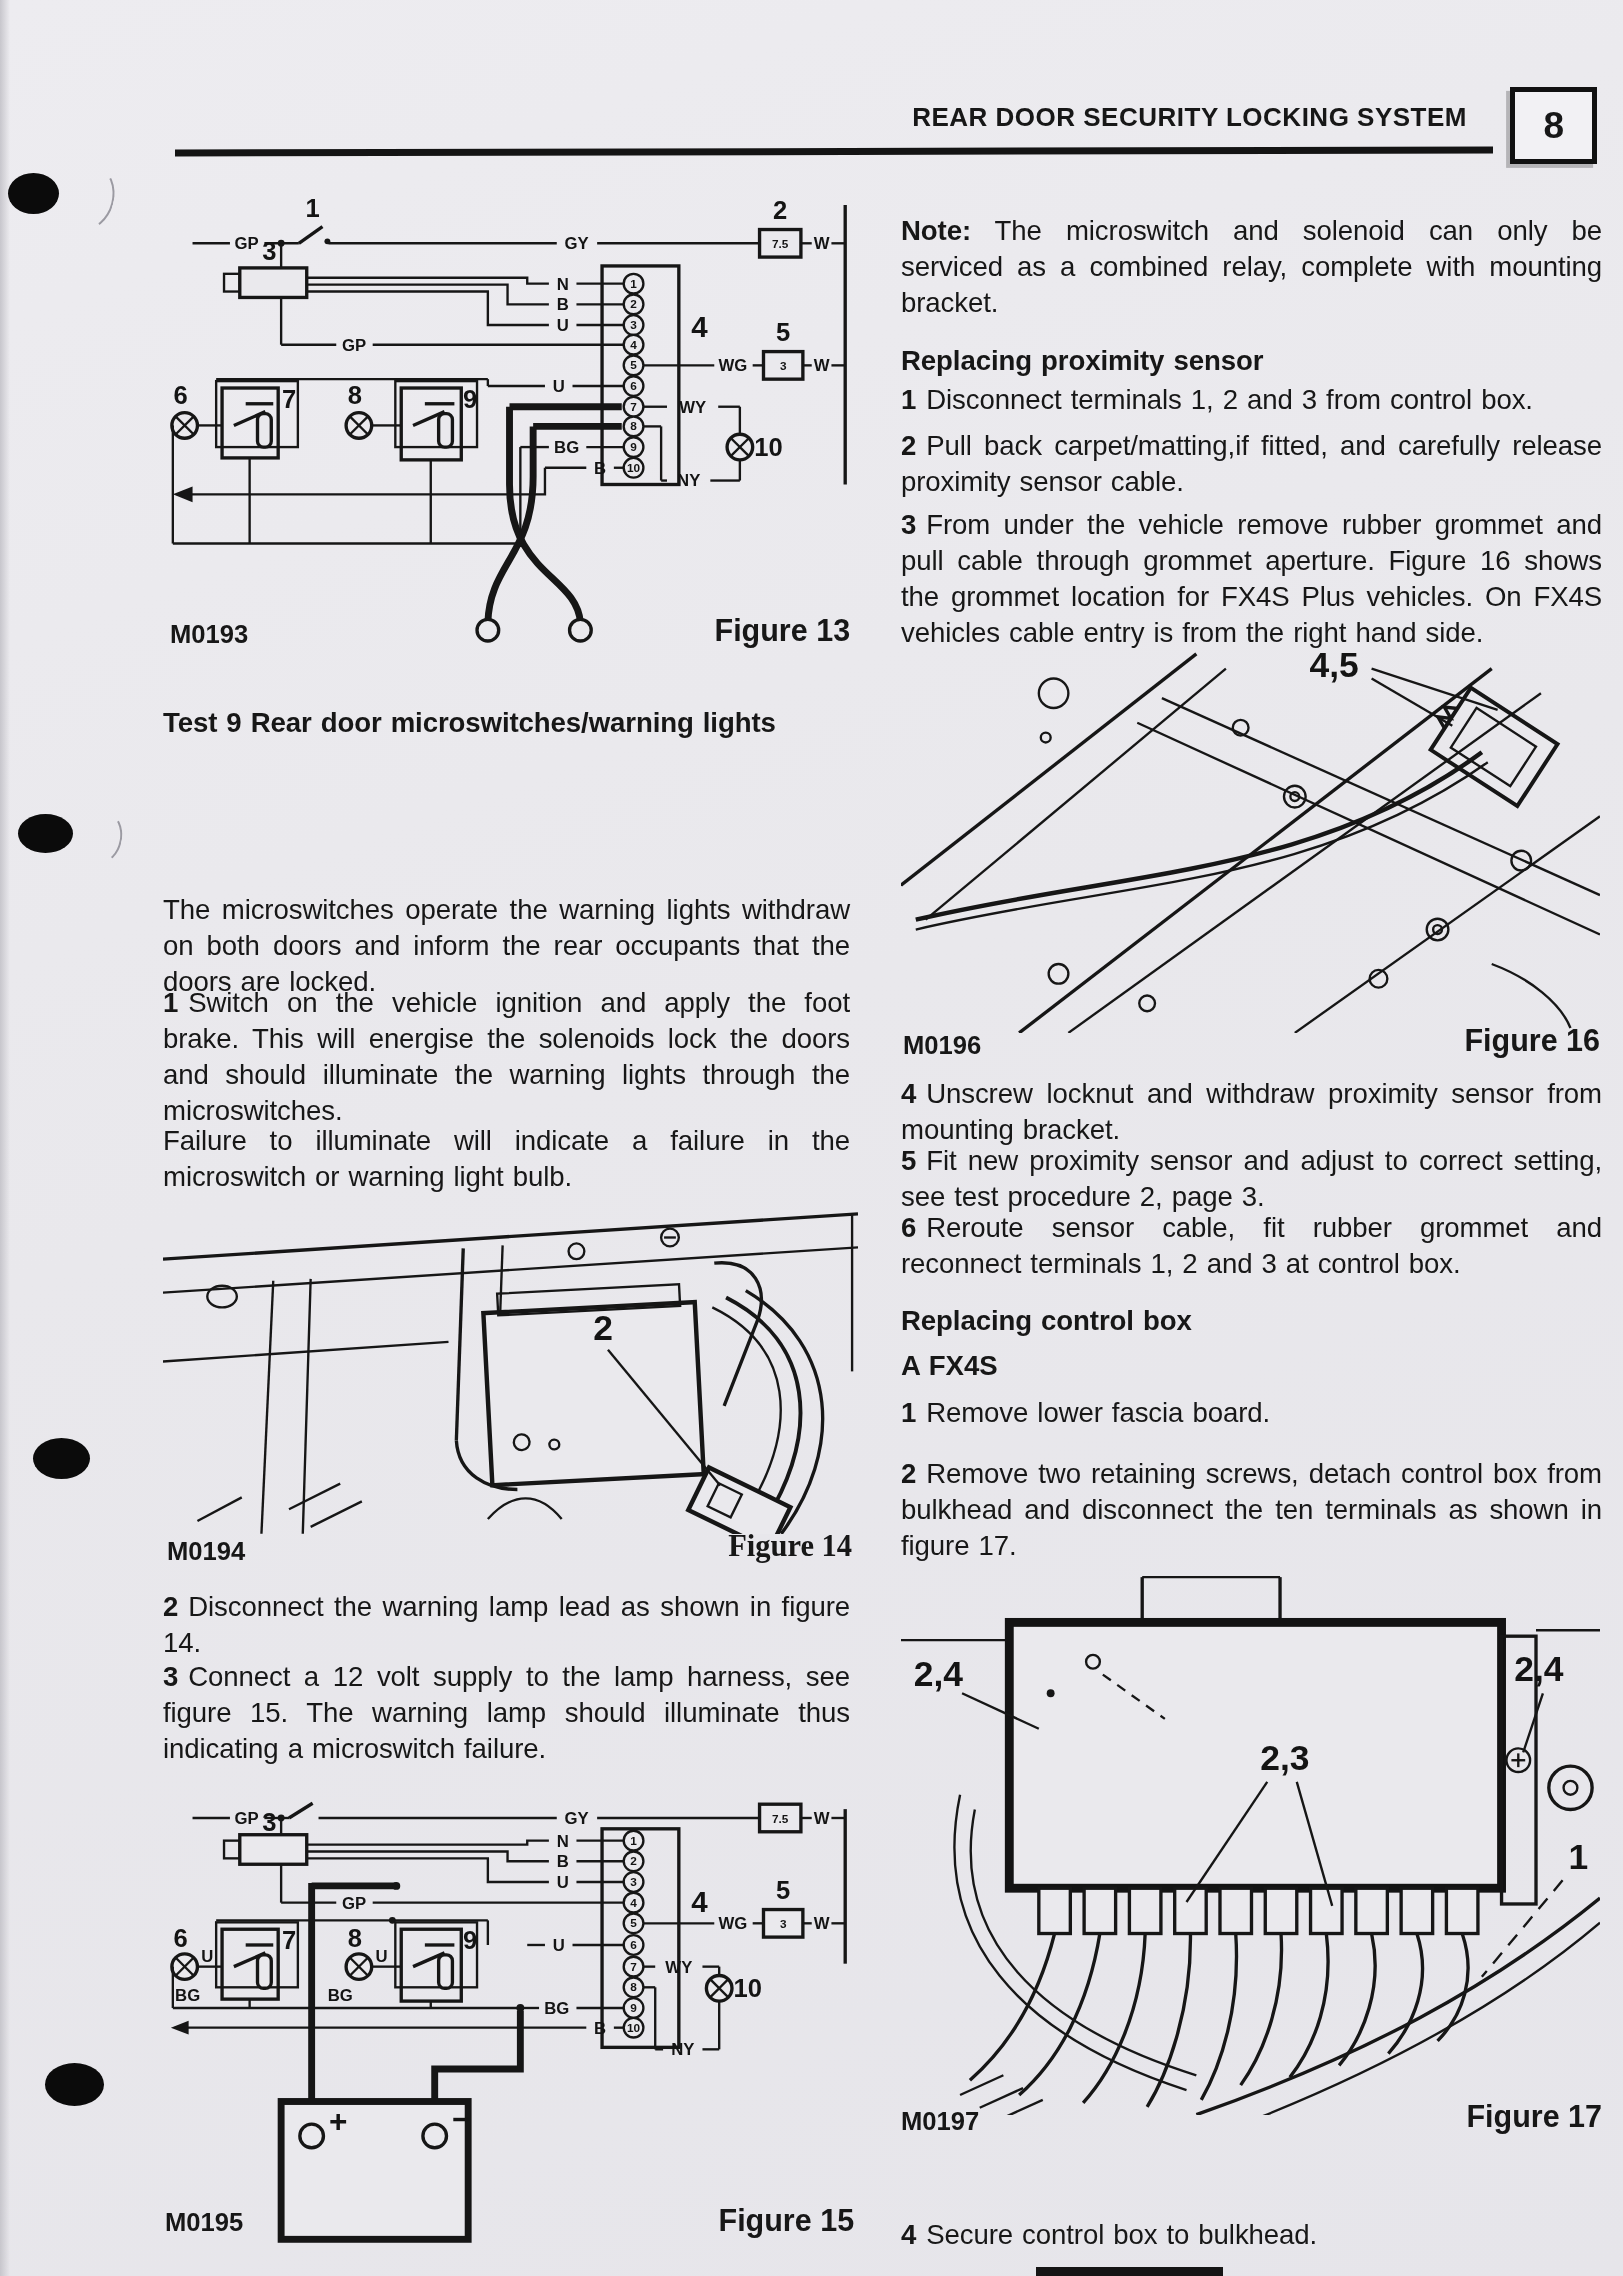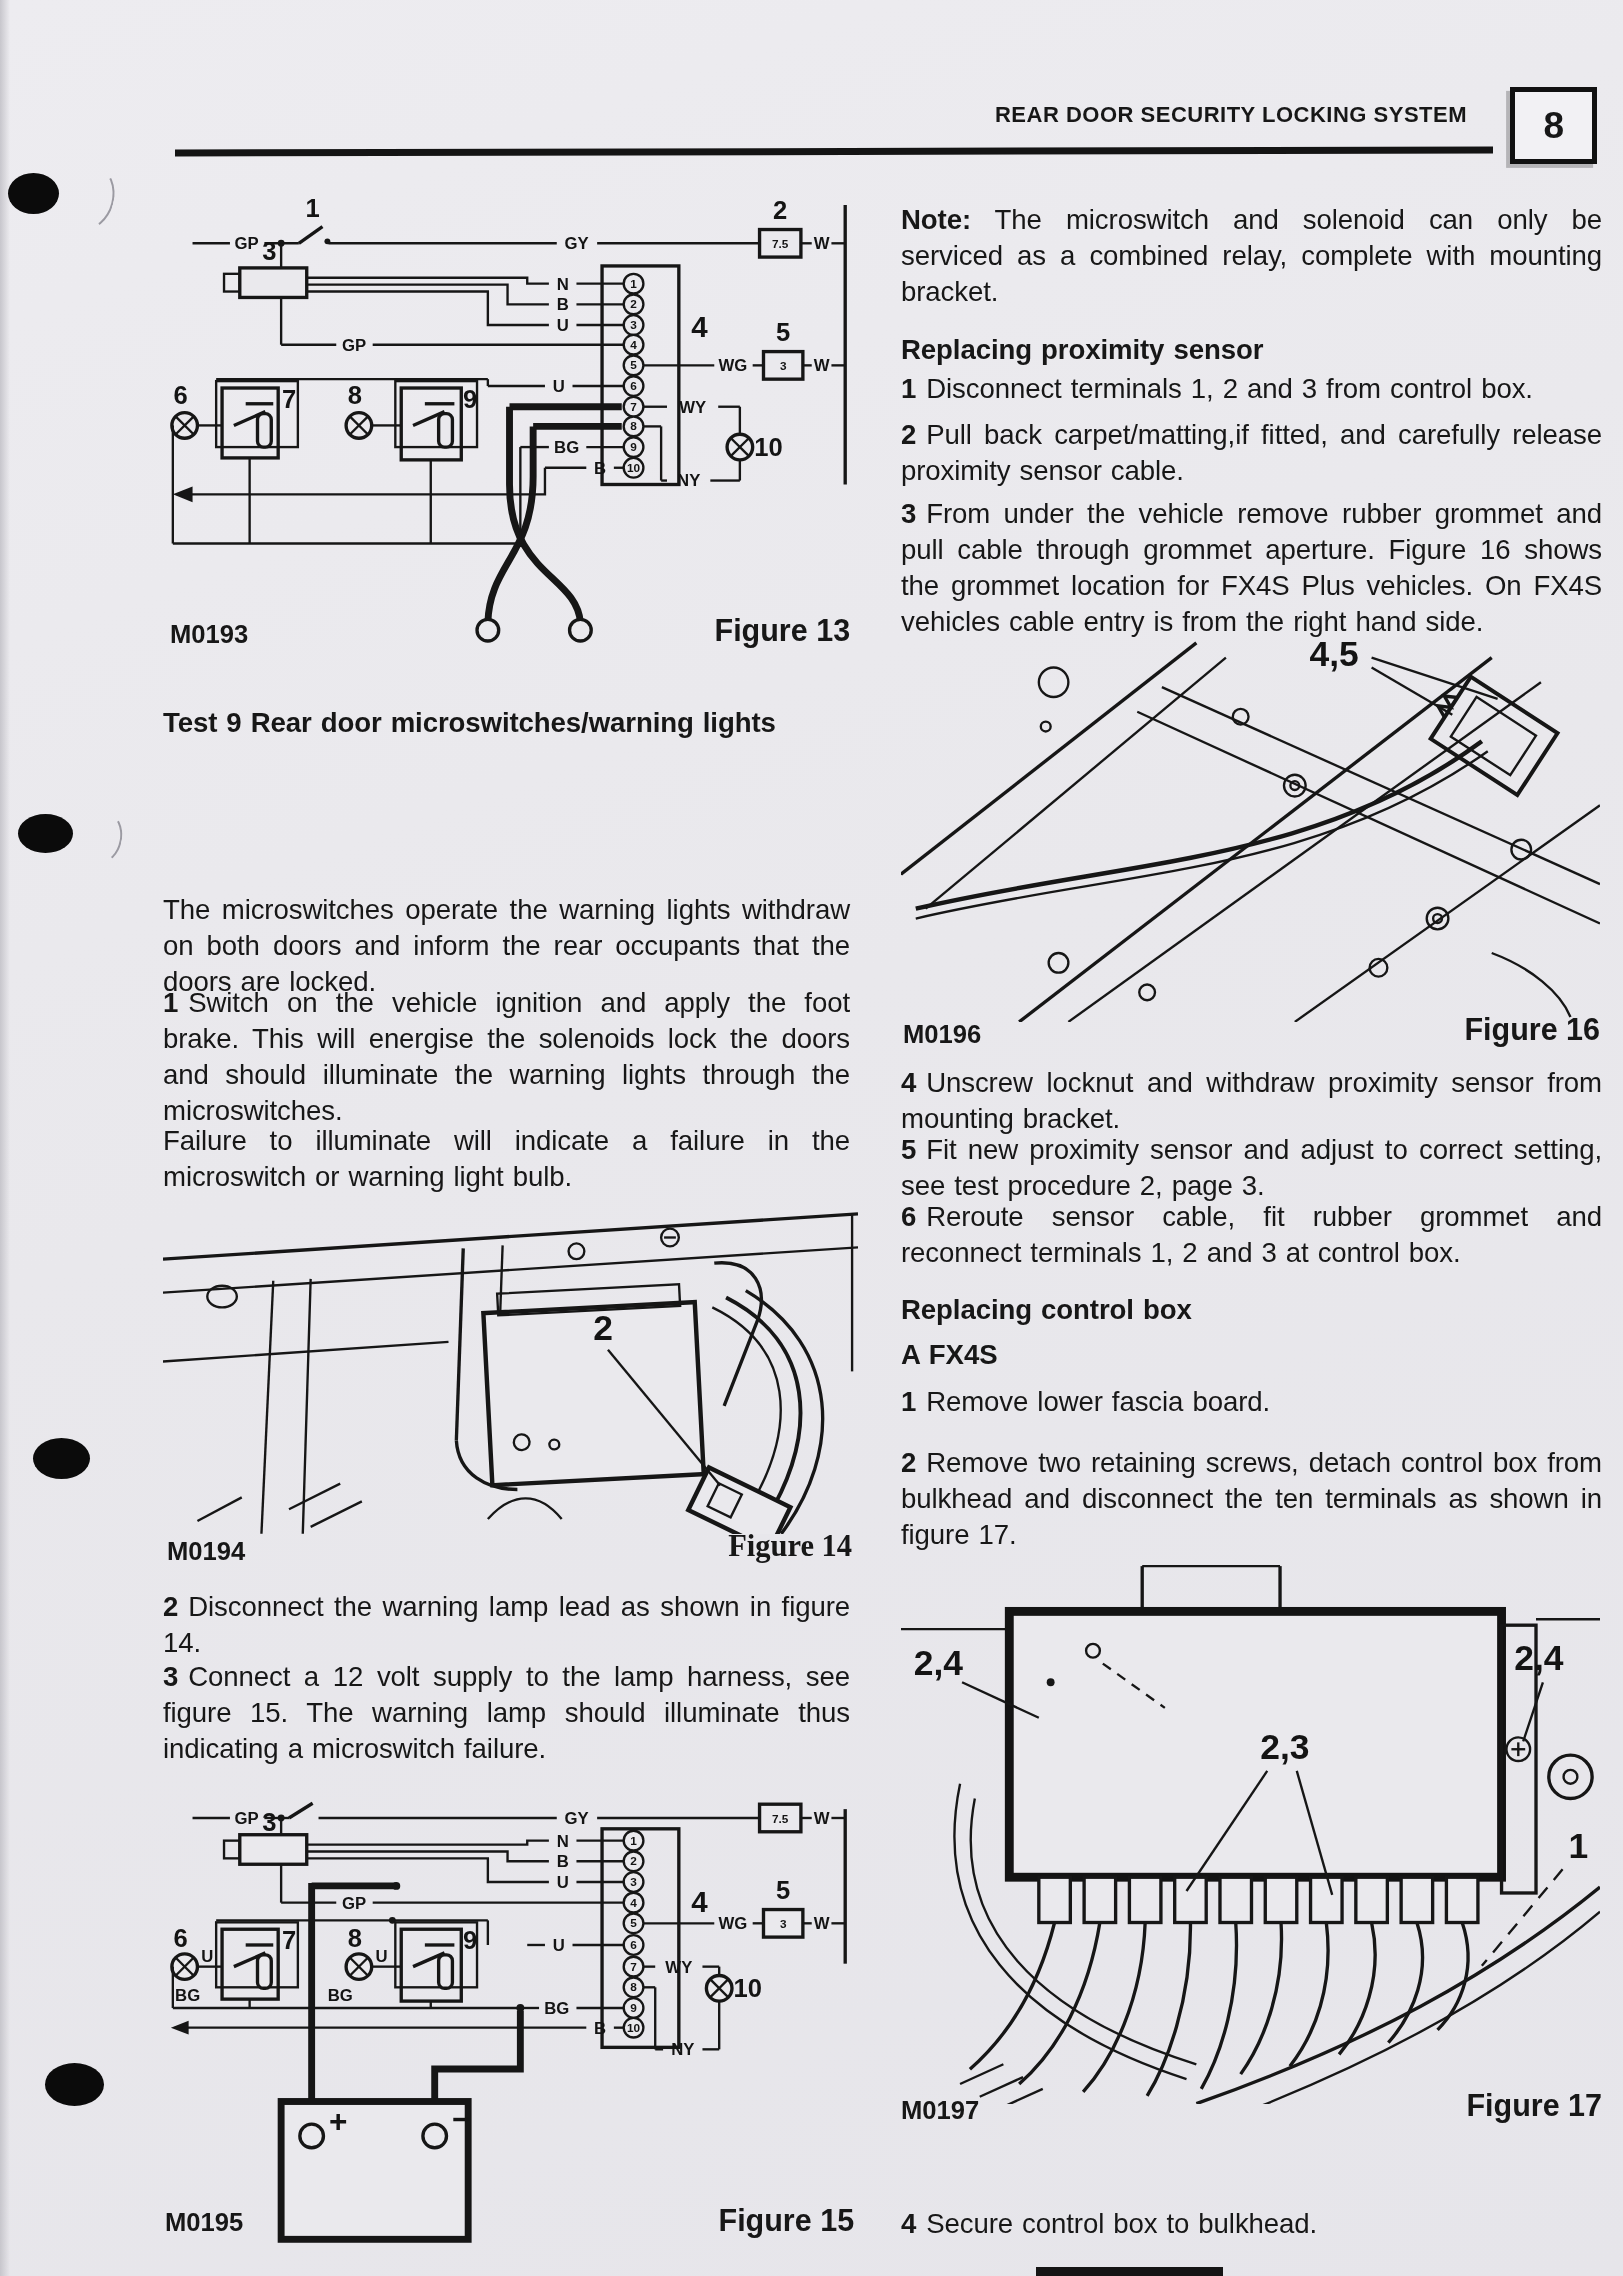--- a/index.html
+++ b/index.html
@@ -7,31 +7,31 @@
         background:linear-gradient(160deg,#edecf0 0%,#e9e8ec 45%,#e6e5ea 100%);
         font-family:"Liberation Sans", sans-serif;color:#171717;overflow:hidden;}
   .edge{position:absolute;left:0;top:0;bottom:0;width:9.9px;
         background:linear-gradient(90deg,#c7c6cc,rgba(230,229,234,0));}
   .hole{position:absolute;background:#0b0b0b;border-radius:50%;}
   .arc{position:absolute;border:2px solid #9b9aa2;border-color:transparent #9b9aa2 transparent transparent;
        border-radius:50%;}
   .scanbar{position:absolute;background:#151515;}
 
   
-  .hdr-title{position:absolute;top:102px;right:156px;font-size:22px;font-weight:bold;
+  .hdr-title{position:absolute;top:102px;right:156px;font-size:26px;font-weight:bold;
              letter-spacing:0.5px;white-space:nowrap;}
   .hdr-rule{position:absolute;left:175px;right:130px;top:148px;height:6.9px;background:#141414;
             transform:rotate(-.12deg);}
   .pagebox{position:absolute;top:87px;right:25.6px;width:77px;height:67px;border:5.9px solid #111;
            background:#f2f1f4;display:flex;align-items:center;justify-content:center;
            font-size:37px;font-weight:bold;box-shadow:-3.9px 3.9px 0 rgba(20,20,20,.25);}
 
   .col{position:absolute;}
   .col-left{left:163px;top:0;width:687px;height:2277px;}
-  .col-right{left:901px;top:5px;width:701px;height:1912px;}
+  .col-right{left:901px;top:16px;width:701px;height:1912px;}
   .blk{position:absolute;left:0;width:100%;}
   p.body{font-size:27.6px;line-height:36px;margin:0;text-align:justify;letter-spacing:-0.1px;
          word-spacing:1.5px;}
   .stepnum{font-weight:bold;margin-right:9.9px;}
   .h1{font-size:28.6px;font-weight:bold;margin:0;}
   .figblock{position:absolute;left:0;}
   .figcode{position:absolute;font-weight:bold;font-size:25.6px;}
   .figcap{position:absolute;font-weight:bold;font-size:30.5px;}
 
   

